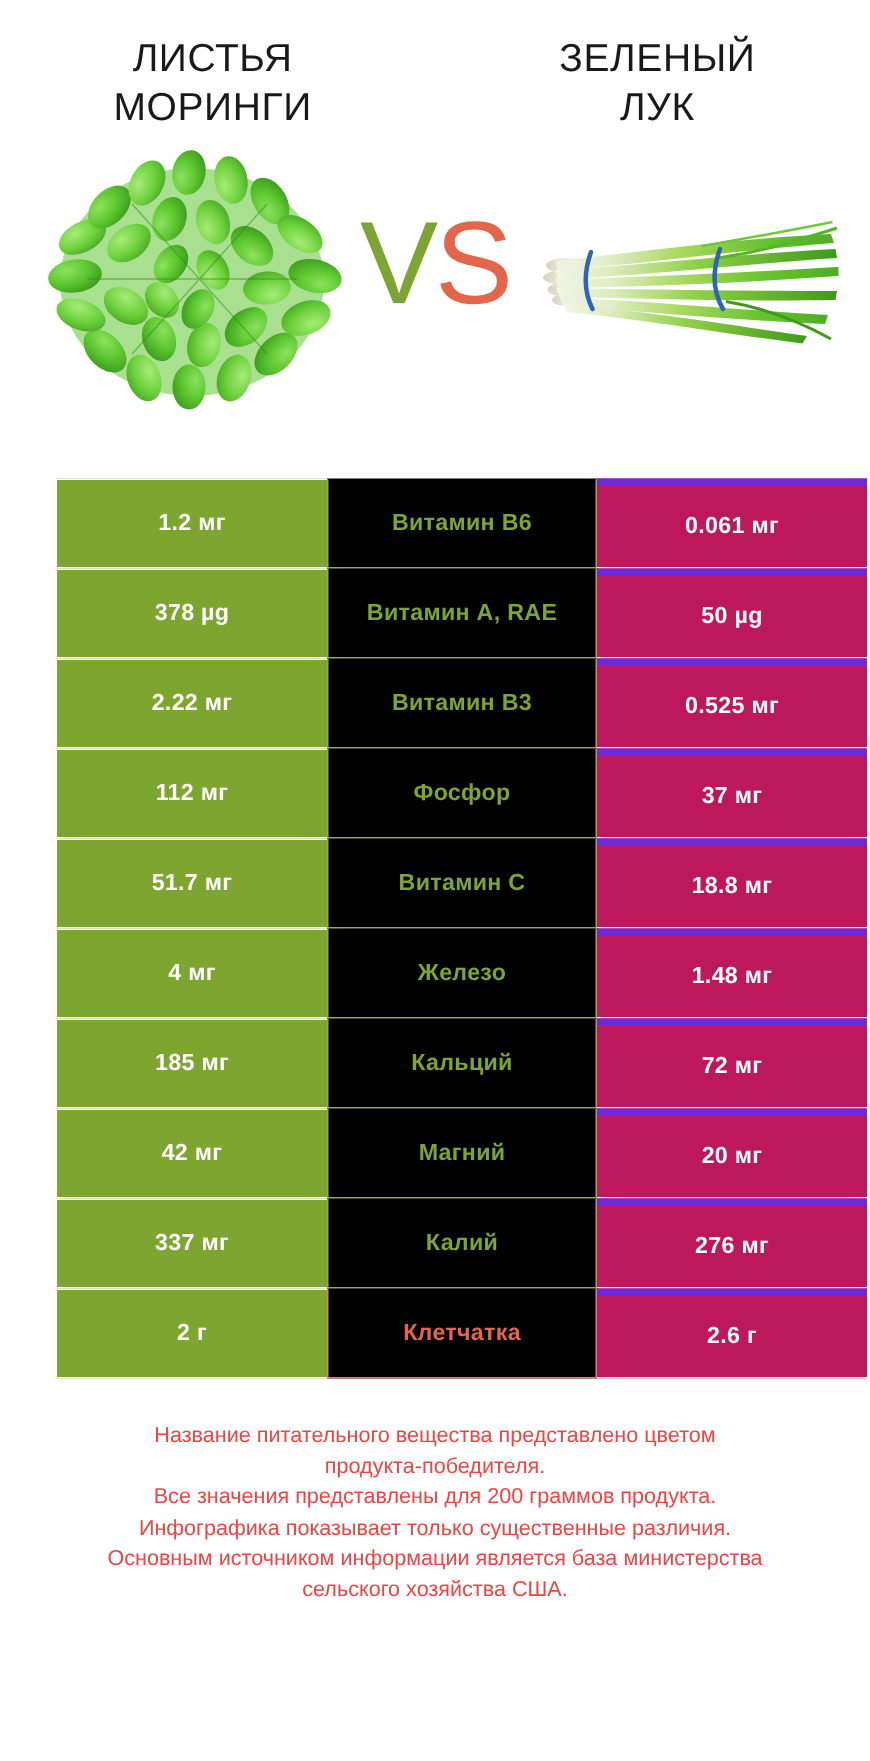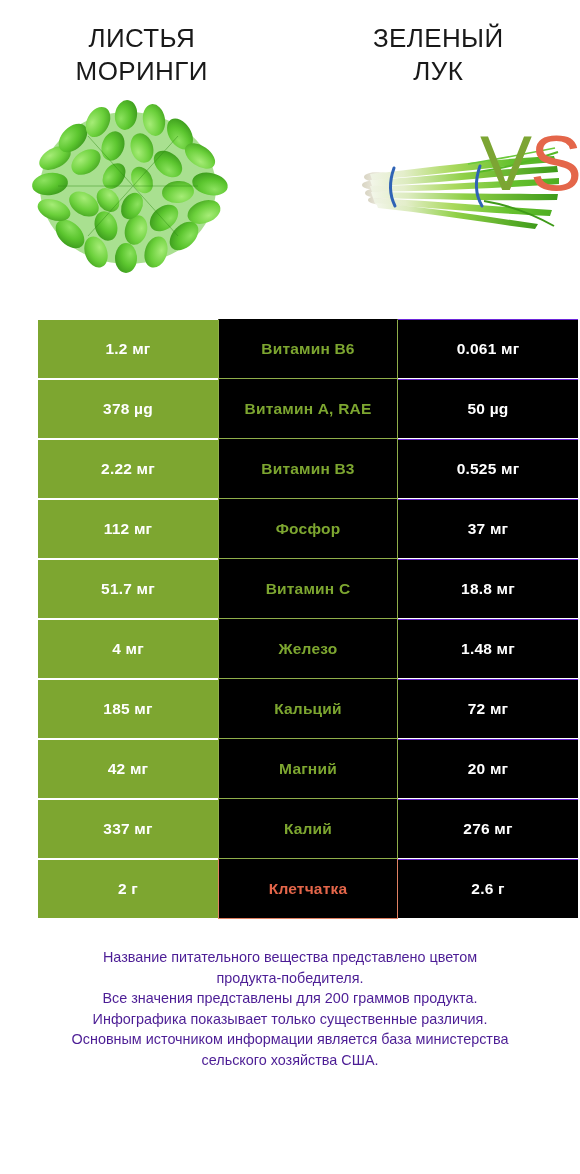--- a/index.html
+++ b/index.html
@@ -55,22 +55,22 @@
     position: absolute;
     left: 358px;
     top: 56px;
     width: 204px;
     height: 90px;
   }
   .vs {
     position: absolute;
     left: 0;
     right: 0;
-    top: 36px;
-    text-align: right;
+    top: 48px;
+    text-align: center;
     font-size: 78px;
     line-height: 78px;
     font-weight: 400;
     letter-spacing: -2px;
     font-family: "Liberation Sans", "DejaVu Sans", sans-serif;
     z-index: 5;
   }
   .vs .v { color: #7CA533; }
   .vs .s { color: #E4664A; }
 
@@ -97,23 +97,23 @@
   .cell-left {
     width: 180px;
     background: #7DA630;
     color: #ffffff;
     border-top: 1px solid #ffffff;
     border-bottom: 1px solid #ffffff;
     font-weight: 700;
   }
   .cell-right {
     width: 180px;
-    background: #000000;
+    background: #be185d;
     color: #ffffff;
-    border-top: 1px solid #6d28d9;
+    border-top: 5px solid #6d28d9;
     border-bottom: 1px solid #ffffff;
     font-weight: 700;
   }
   .cell-mid {
     width: 180px;
     background: #000000;
     font-weight: 700;
     font-size: 15.5px;
   }
   .cell-mid.green {
@@ -132,21 +132,21 @@
     border-bottom: 1.5px solid #E08163;
     text-align: center;
   }
 
   
   .footer {
     width: 520px;
     margin: 0 auto;
     margin-top: 28px;
     text-align: center;
-    color: #4c1d95;
+    color: #ef4444;
     font-size: 14.4px;
     line-height: 20.5px;
   }
   .footer p { margin: 0; padding: 0; }
 </style>
 </head>
 <body>
 
 <div class="header">
   <div class="head-col">

